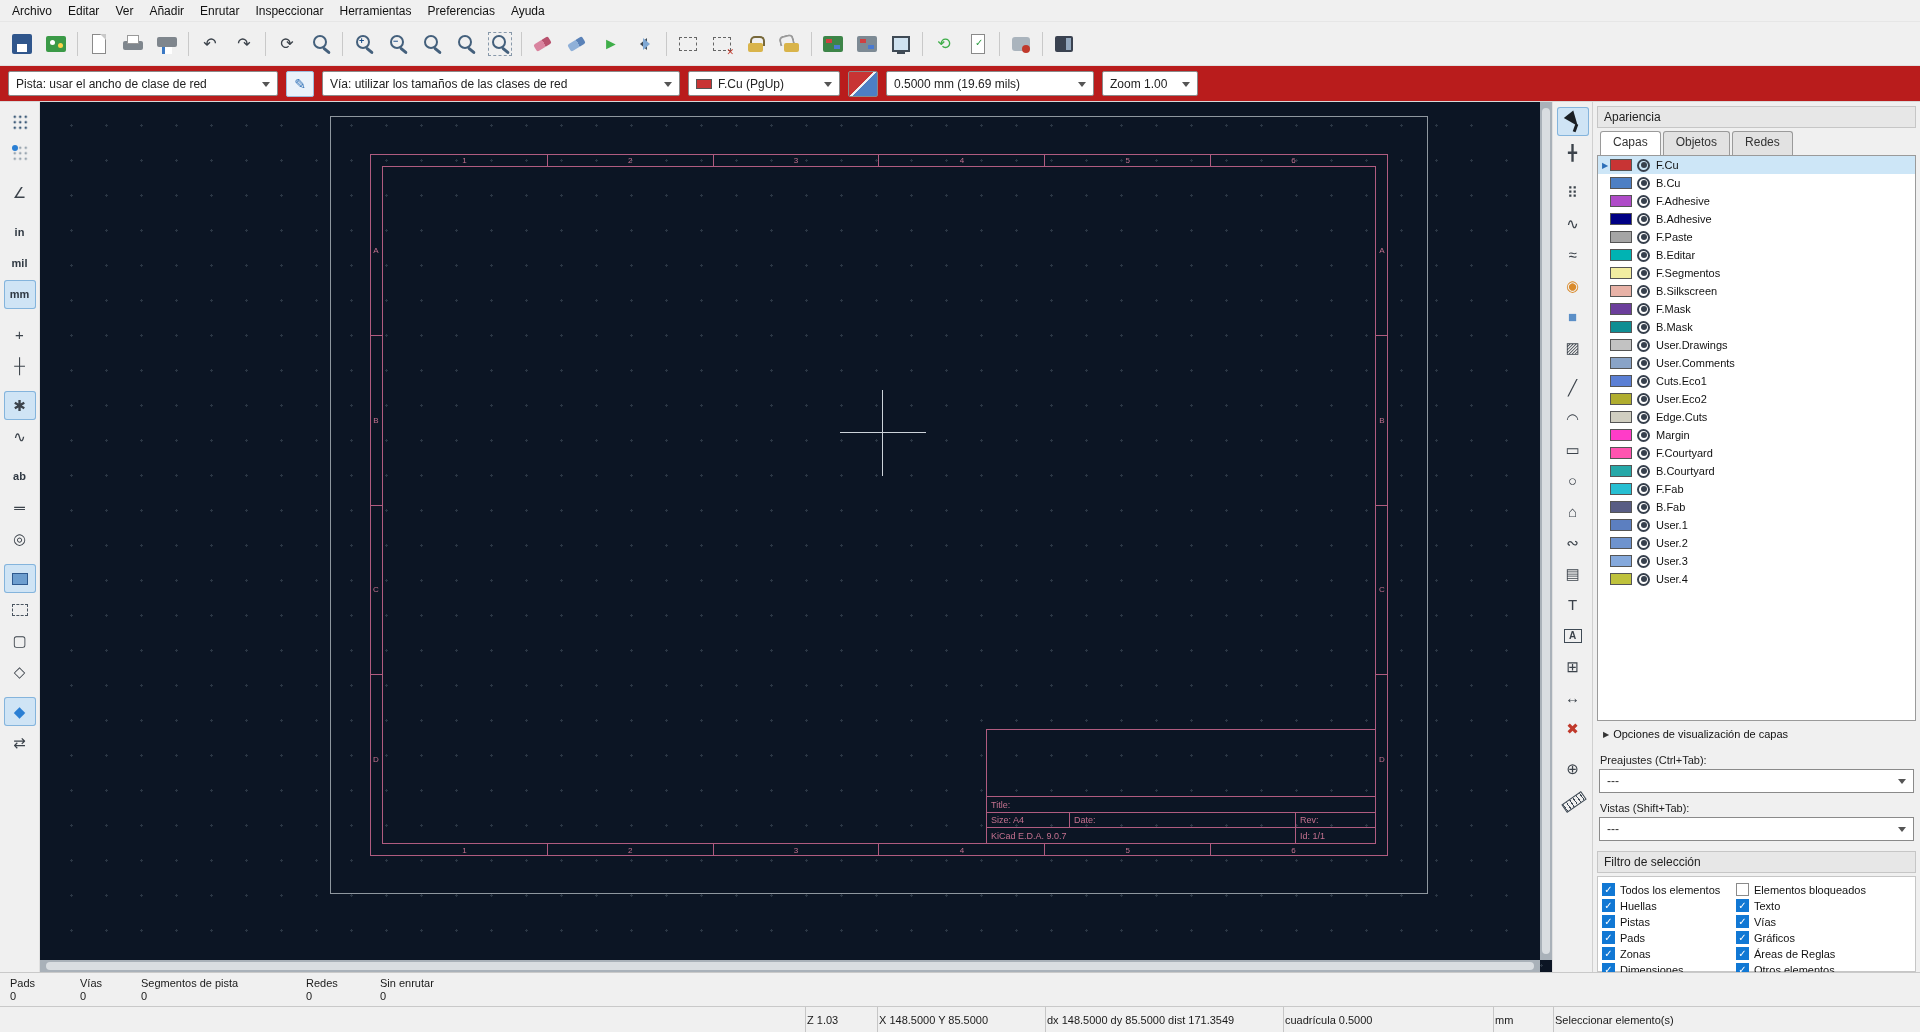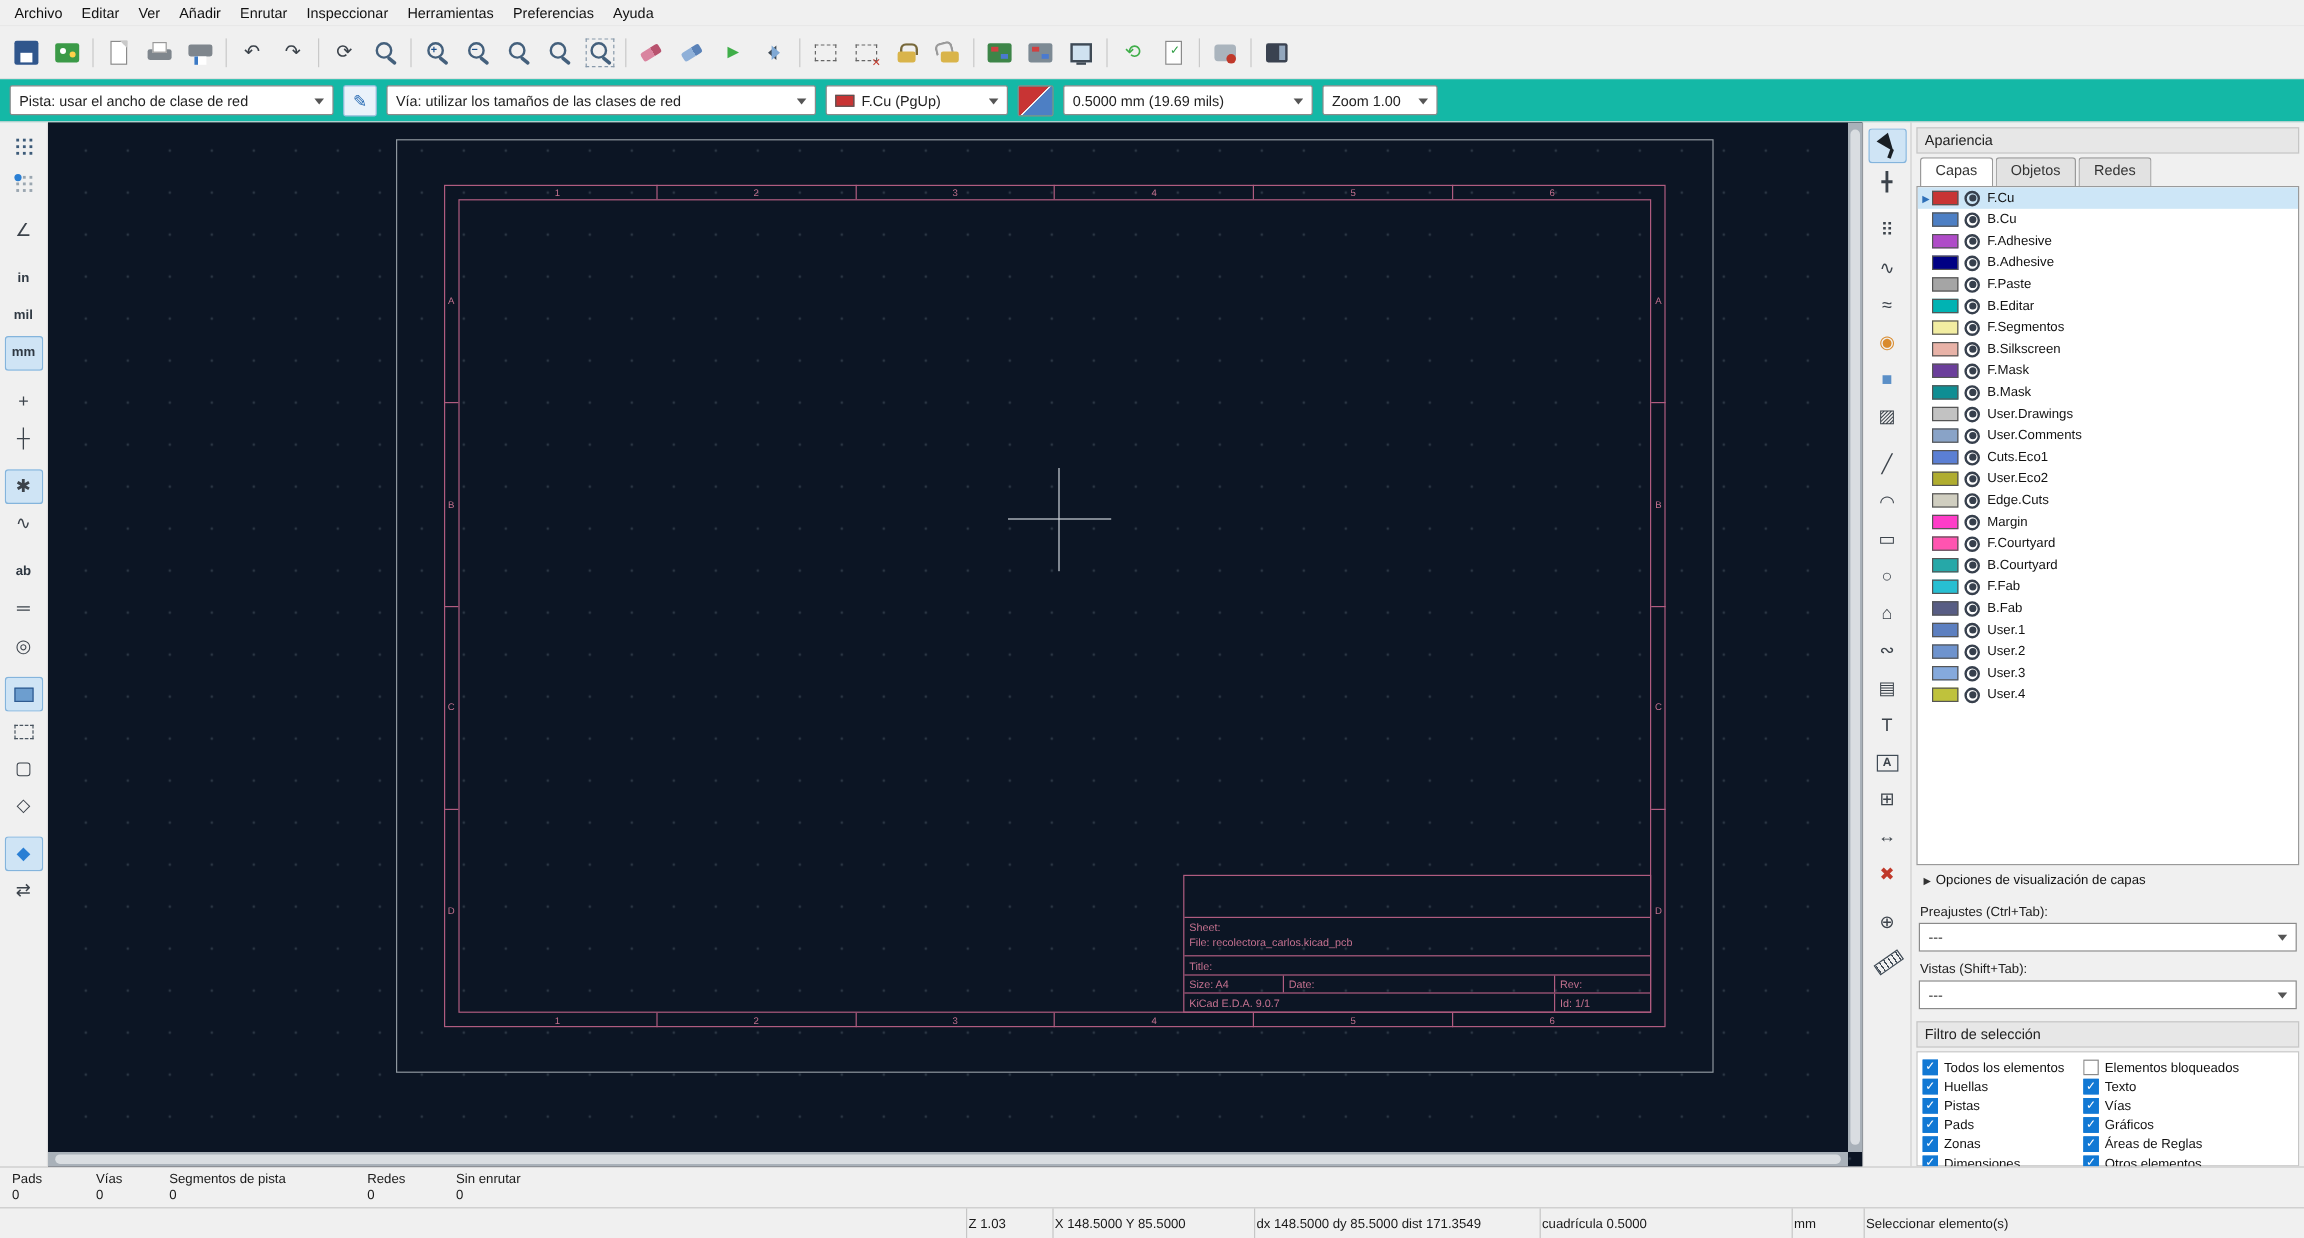--- a/index.html
+++ b/index.html
@@ -22,21 +22,21 @@
 .menu-item{padding:0 8px;height:100%;display:flex;align-items:center;font-size:12px;color:#111;}
 
 
 .toolbar{height:44px;background:#f0f0f0;display:flex;align-items:center;padding:0 5px;border-bottom:1px solid #e0e0e0;flex:0 0 auto;}
 .tbtn{width:34px;height:34px;display:flex;align-items:center;justify-content:center;border-radius:3px;position:relative;z-index:0;flex:0 0 auto;}
 .tbtn.sep{width:9px;}
 .tbtn.sep::before{content:"";width:1px;height:24px;background:#c9c9c9;margin:auto;}
 .ic{width:26px;height:26px;display:flex;align-items:center;justify-content:center;font-size:16px;color:#3c434b;position:relative;line-height:1;}
 .pressed{background:#cfe4f5;box-shadow:inset 0 0 0 1px #84b4dc;border-radius:3px;}
 
-.toolbar2{height:36px;background:#14b8a6;display:flex;align-items:center;padding:0 8px;border-bottom:1px solid #d8d8d8;gap:8px;flex:0 0 auto;}
+.toolbar2{height:36px;background:#b91c1c;display:flex;align-items:center;padding:0 8px;border-bottom:1px solid #d8d8d8;gap:8px;flex:0 0 auto;}
 .combo{height:25px;background:#fff;border:1px solid #8a8a8a;border-radius:2px;display:flex;align-items:center;padding:0 7px;font-size:12px;color:#222;white-space:nowrap;overflow:hidden;flex:0 0 auto;}
 .combo-arrow{margin-left:auto;width:0;height:0;border:4px solid transparent;border-top:5px solid #555;margin-top:5px;padding-left:0;flex:0 0 auto;}
 .combo-text{overflow:hidden;text-overflow:ellipsis;padding-right:8px;}
 .small-btn{width:28px;height:26px;border:1px solid #9ebede;background:#eaf2fa;border-radius:2px;display:flex;align-items:center;justify-content:center;color:#2a6db5;font-size:14px;flex:0 0 auto;}
 .layer-swatch{width:16px;height:10px;border:1px solid #555;margin-right:6px;flex:0 0 auto;}
 .pair-btn{width:30px;height:26px;border:1px solid #8a8a8a;border-radius:2px;background:linear-gradient(135deg,#C83434 0 48%,#f0f0f0 48% 52%,#4D7FC4 52% 100%);flex:0 0 auto;}
 
 
 .main{flex:1;display:flex;min-height:0;}
 .side-toolbar{width:40px;background:#f0f0f0;display:flex;flex-direction:column;align-items:center;padding-top:4px;flex:0 0 auto;}
@@ -553,24 +553,20 @@
           <div class="cell">
             <span>C</span>
           </div>
           <div class="cell">
             <span>D</span>
           </div>
         </div>
 
       <div class="title-block">
         <div class="tb-comments"></div>
-        <div class="tb-row tb-sheet">
-          <div>Sheet:</div>
-          <div>File: recolectora_carlos.kicad_pcb</div>
-        </div>
         <div class="tb-row tb-title">Title:</div>
         <div class="tb-row tb-size">
           <span class="c1">Size: A4</span>
           <span class="c2">Date:</span>
           <span class="c3">Rev:</span>
         </div>
         <div class="tb-row tb-kicad">
           <span class="c1">KiCad E.D.A. 9.0.7</span>
           <span class="c2">Id: 1/1</span>
         </div>

